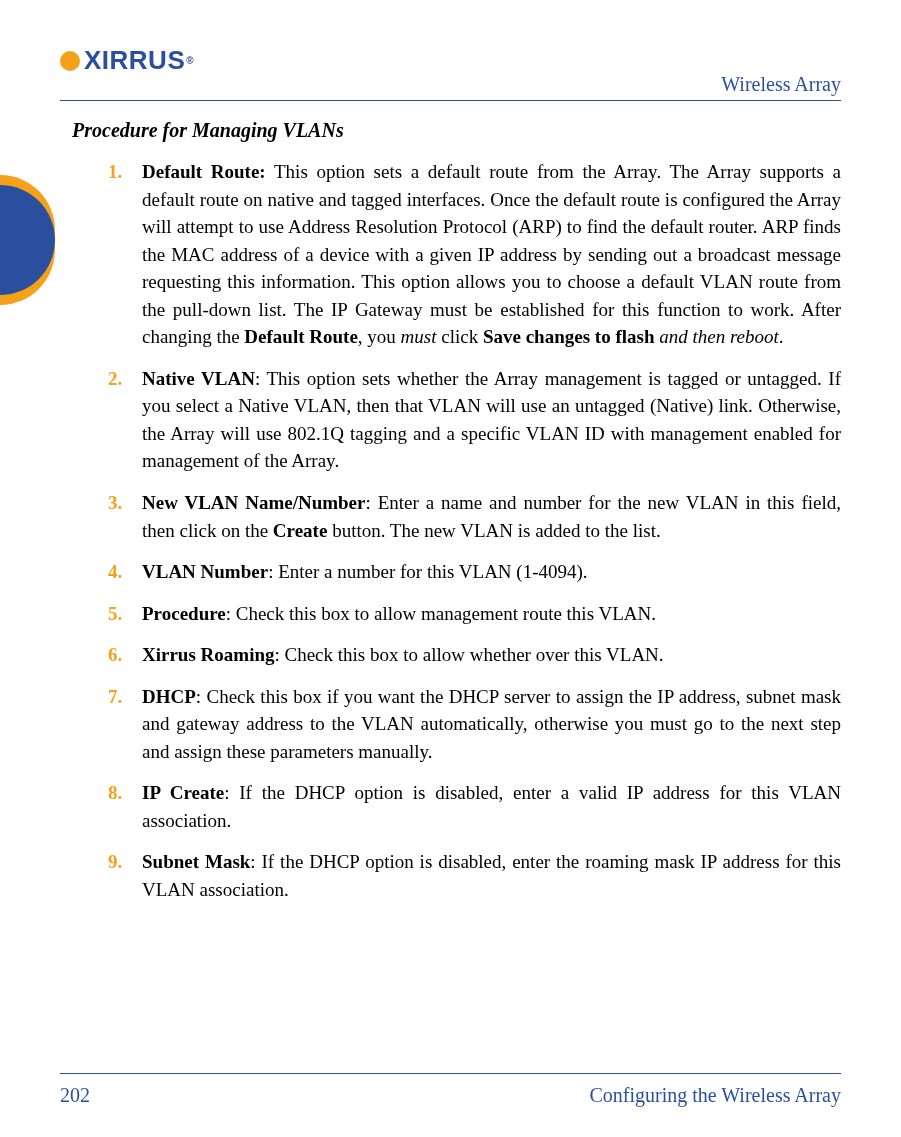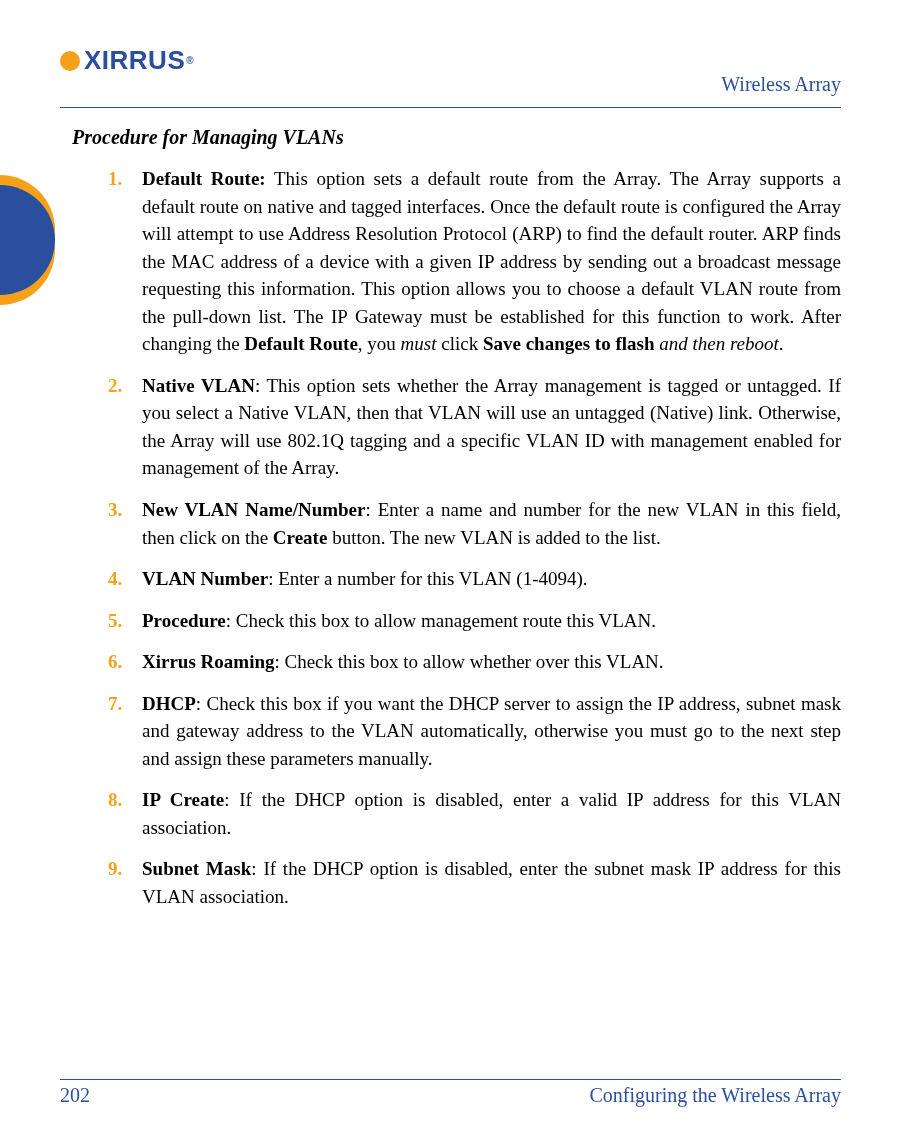--- a/index.html
+++ b/index.html
@@ -15,21 +15,21 @@
     width: 901px;
     height: 1137px;
     box-sizing: border-box;
     padding: 25px 60px 0 60px;
   }
   .header-line {
     display: flex;
     justify-content: space-between;
     align-items: center;
     border-bottom: 1.5px solid #2a4f9e;
-    padding-bottom: 11px;
+    padding-bottom: 4px;
   }
   .logo {
     display: inline-flex;
     align-items: center;
     font-family: Arial, Helvetica, sans-serif;
     font-weight: 900;
     font-size: 26px;
     letter-spacing: 0.5px;
     color: #2a4f9e;
   }
@@ -108,21 +108,21 @@
   }
   .b { font-weight: bold; }
   .i { font-style: italic; }
 
   .footer {
     position: absolute;
     bottom: 30px;
     left: 60px;
     right: 60px;
     border-top: 1.5px solid #2a4f9e;
-    padding-top: 4px;
+    padding-top: 10px;
     display: flex;
     justify-content: space-between;
     color: #2a4f9e;
     font-size: 20px;
   }
 </style>
 </head>
 <body>
 
 <div class="page">
@@ -188,21 +188,21 @@
     </li>
     <li>
       <span class="num">8.</span>
       <span class="body">
         <span class="b">IP Create</span><span>: If the DHCP option is disabled, enter a valid IP address for this VLAN association.</span>
       </span>
     </li>
     <li>
       <span class="num">9.</span>
       <span class="body">
-        <span class="b">Subnet Mask</span><span>: If the DHCP option is disabled, enter the subnet mask IP address for this VLAN association.</span>
+        <span class="b">Subnet Mask</span><span>: If the DHCP option is disabled, enter the roaming mask IP address for this VLAN association.</span>
       </span>
     </li>
   </ol>
 
   <div class="footer">
     <span>202</span>
     <span>Configuring the Wireless Array</span>
   </div>
 
 </div>

